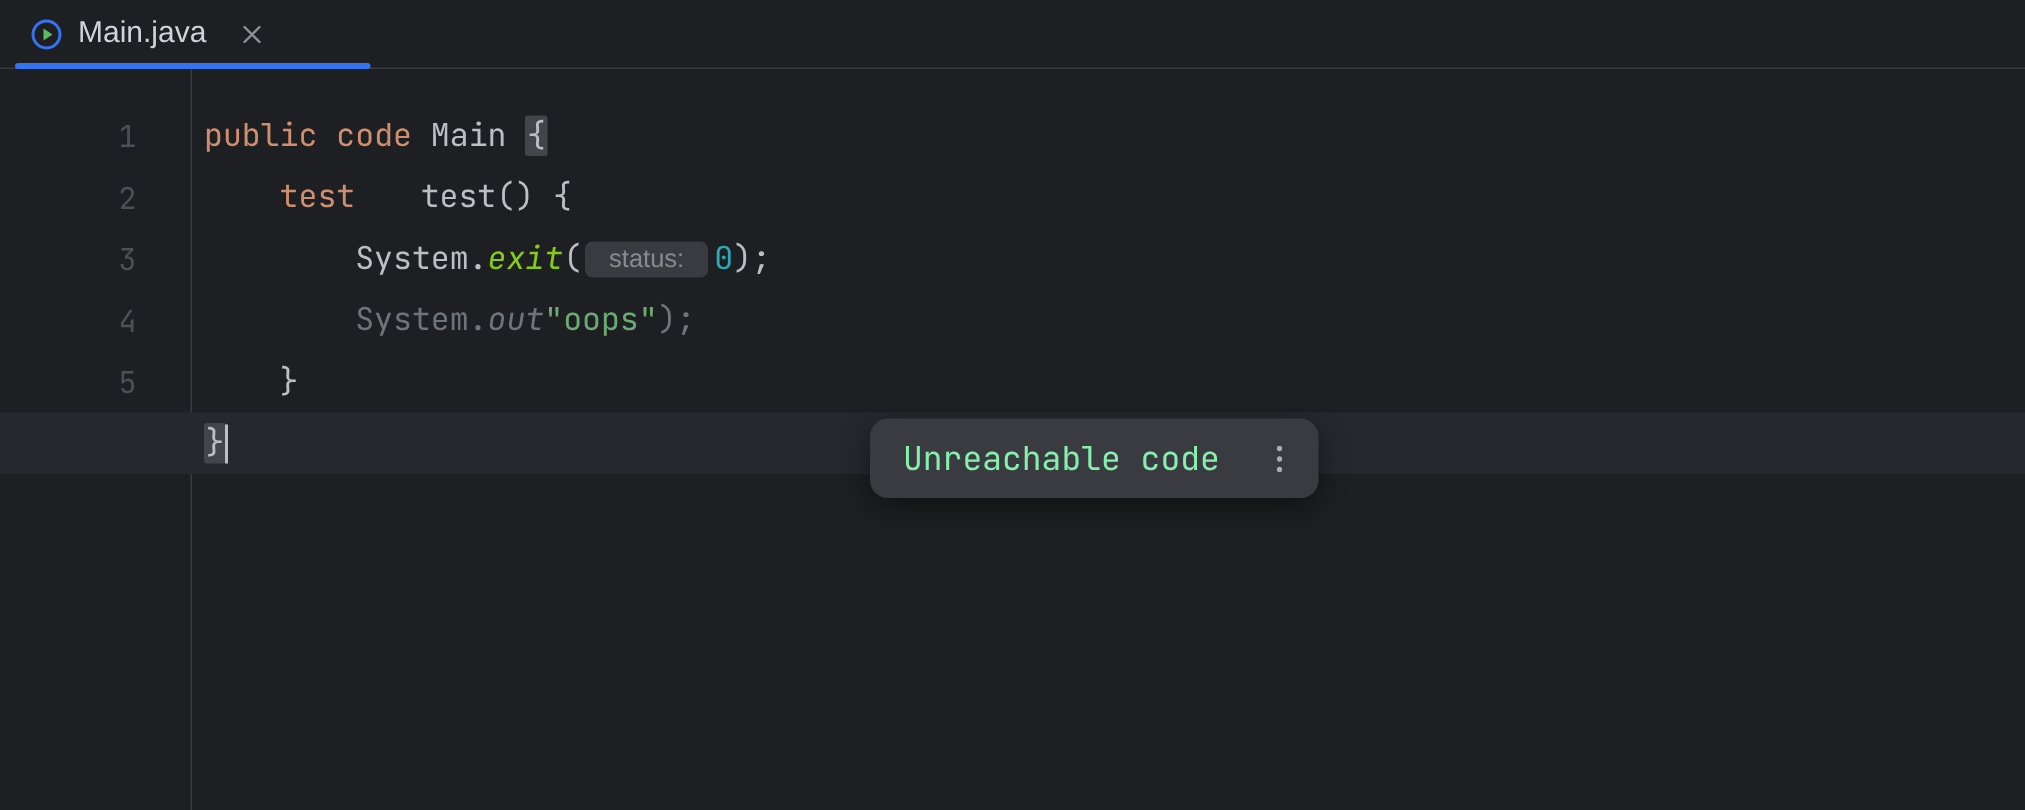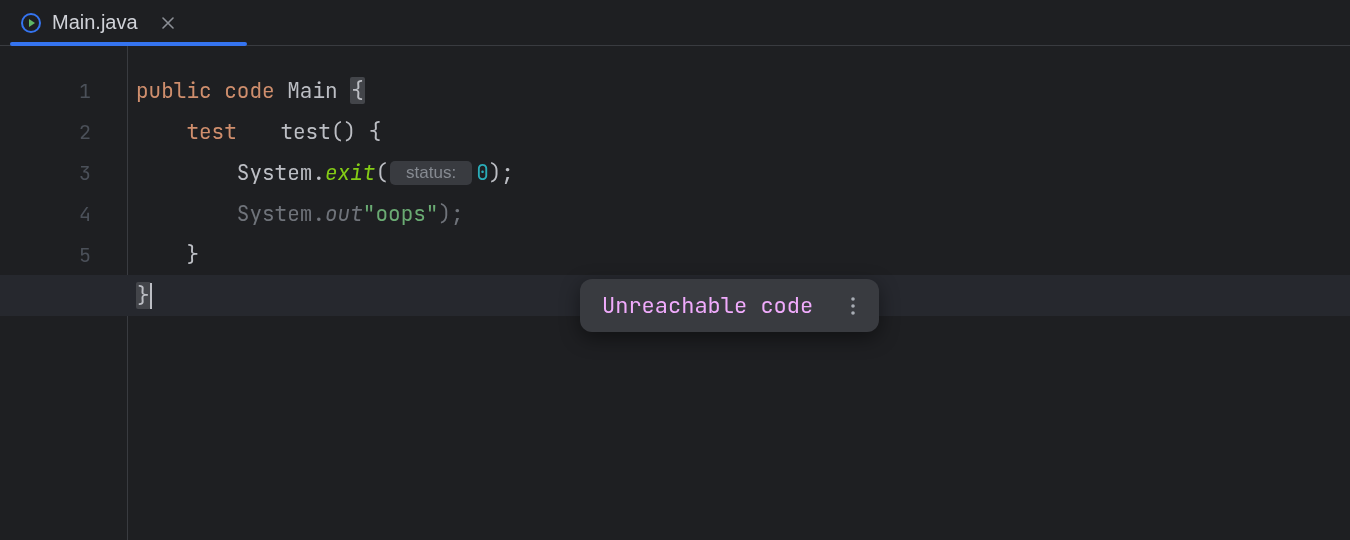--- a/index.html
+++ b/index.html
@@ -139,21 +139,21 @@
     top: 233px;
     background: #393b40;
     border-radius: 12px;
     box-shadow: 0 6px 20px rgba(0,0,0,0.45);
     display: flex;
     align-items: center;
     padding: 12px 14px 12px 22px;
     gap: 28px;
   }
   .tooltip-text {
-    color: #f0abfc;
+    color: #86efac;
     font-size: 22px;
   }
   .tooltip-more {
     width: 24px;
     height: 24px;
     display: flex;
     align-items: center;
     justify-content: center;
     color: #a8adb4;
   }

